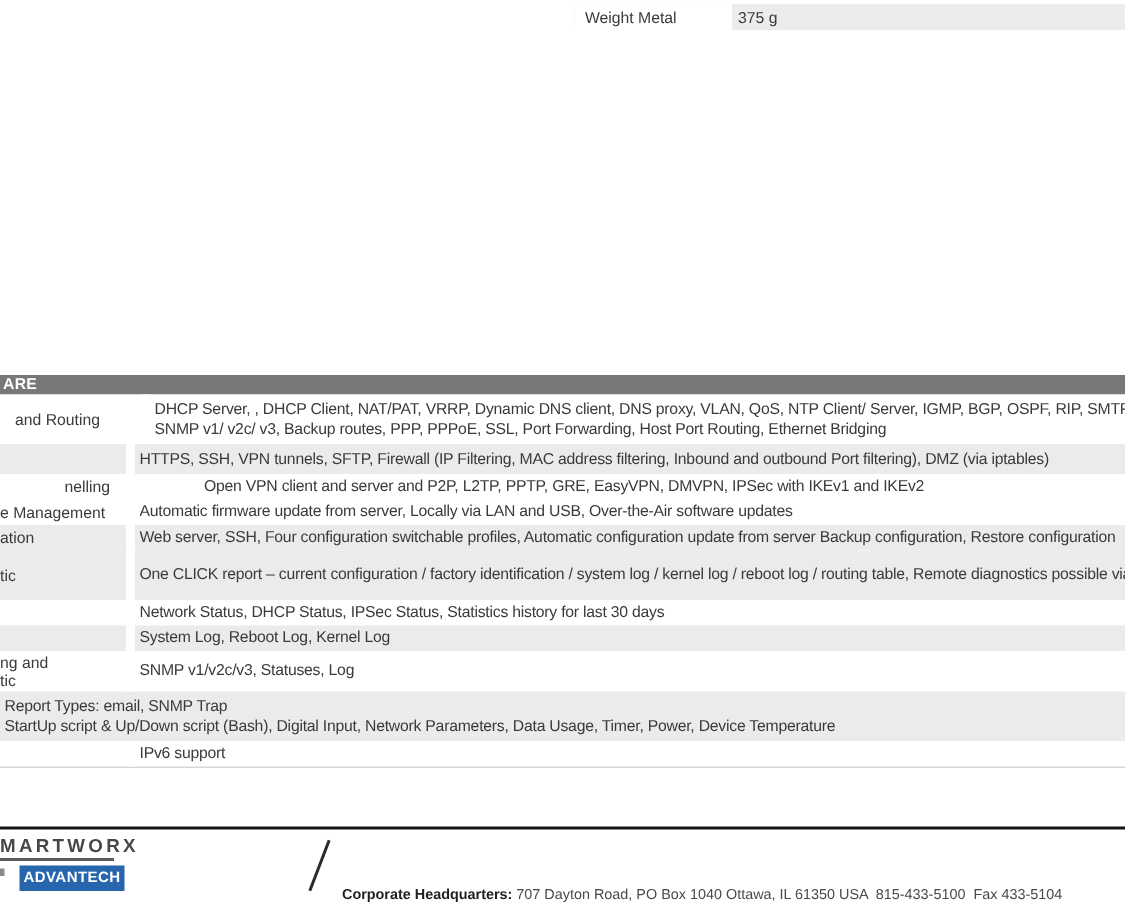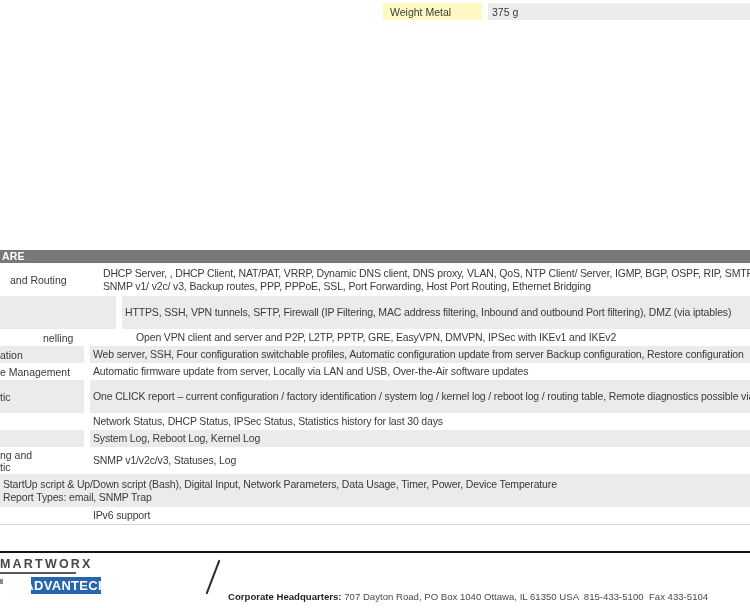--- a/index.html
+++ b/index.html
@@ -3,21 +3,21 @@
 <meta charset="utf-8">
 <style>
   html,body{margin:0;padding:0;background:#fff;}
   .page{position:relative;width:750px;height:608px;background:#ffffff;overflow:hidden;
         font-family:"Liberation Sans","DejaVu Sans",sans-serif;color:#3a3a3a;}
 
   
   .top-table{position:absolute;left:383px;top:3px;right:0;}
   .tt-row{display:flex;height:17px;background:#ececec;}
   .tt-label{width:92px;border-right:6px solid #fff;display:flex;align-items:center;
-            padding-left:7px;font-size:10.5px;background:#fef9c3;text-align:right;}
+            padding-left:7px;font-size:10.5px;background:#ffffff;text-align:right;}
   .tt-value{flex:1;display:flex;align-items:center;padding-left:4px;font-size:10.5px;background:#ececec;}
 
   
   .sw{position:absolute;left:0;top:250px;right:0;}
   .sw-header{height:13px;background:#787878;color:#ffffff;font-size:10.5px;font-weight:bold;
              line-height:13px;padding-left:2px;letter-spacing:.2px;}
   .sw-row{display:flex;background:#ffffff;}
   .sw-row.shaded{background:#ebebeb;}
   .sw-label{width:84px;border-right:6px solid #fff;display:flex;flex-direction:column;
             justify-content:center;font-size:10.5px;line-height:12px;color:#3a3a3a;}
@@ -25,23 +25,23 @@
             padding-left:3px;font-size:10.5px;line-height:13px;letter-spacing:-0.15px;color:#3a3a3a;}
   .sw-value .vline{white-space:nowrap;overflow:hidden;}
   .sw-bottom{height:1px;background:#d6d6d6;}
 
   
   .footer-rule{position:absolute;left:0;top:551px;width:750px;height:2px;background:#151515;}
   .wordmark{position:absolute;left:0;top:557px;font-size:12.5px;font-weight:600;
             letter-spacing:2.2px;color:#474747;}
   .brand-rule{position:absolute;left:0;top:572px;width:76px;height:2px;background:#5a5a5a;}
   .brand-frag{position:absolute;left:0;top:579px;width:3px;height:5px;background:#8a8a8a;}
-  .adv-box{position:absolute;left:31px;top:577px;width:70px;height:17px;display:flex;
+  .adv-box{position:absolute;left:13px;top:577px;width:70px;height:17px;display:flex;
            align-items:center;justify-content:center;color:#fff;font-weight:bold;
-           font-size:13px;letter-spacing:.3px;}
+           font-size:10px;letter-spacing:.3px;}
   .emails{position:absolute;left:90px;top:564px;font-size:10px;line-height:13px;color:#3f3f3f;}
   .slash{position:absolute;left:212px;top:559px;width:2px;height:36px;background:#2b2b2b;
          transform:rotate(21deg);}
   .corp{position:absolute;left:228px;top:564px;font-size:9.6px;line-height:13px;white-space:pre;}
   .corp .lbl{font-weight:bold;color:#1f1f1f;}
   .corp .txt{color:#4a4a4a;}
 </style>
 </head>
 <body>
 
@@ -59,48 +59,48 @@
     <div>
         <div class="sw-row" style="height: 33px;">
           <div class="sw-label" style="padding-left: 10px;">
             <div>and Routing</div>
           </div>
           <div class="sw-value">
             <div class="vline">DHCP Server, , DHCP Client, NAT/PAT, VRRP, Dynamic DNS client, DNS proxy, VLAN, QoS, NTP Client/ Server, IGMP, BGP, OSPF, RIP, SMTP, SMTPS,</div>
             <div class="vline">SNMP v1/ v2c/ v3, Backup routes, PPP, PPPoE, SSL, Port Forwarding, Host Port Routing, Ethernet Bridging</div>
           </div>
         </div>
-        <div class="sw-row shaded" style="height: 33px; padding-left: 32px;">
+        <div class="sw-row shaded" style="height: 20px;">
           <div class="sw-label"></div>
           <div class="sw-value">
             <div class="vline">HTTPS, SSH, VPN tunnels, SFTP, Firewall (IP Filtering, MAC address filtering, Inbound and outbound Port filtering), DMZ (via iptables)</div>
           </div>
         </div>
         <div class="sw-row" style="height: 17px; padding-left: 43px;">
           <div class="sw-label">
             <div>nelling</div>
           </div>
           <div class="sw-value">
             <div class="vline">Open VPN client and server and P2P, L2TP, PPTP, GRE, EasyVPN, DMVPN, IPSec with IKEv1 and IKEv2</div>
           </div>
         </div>
+        <div class="sw-row" style="height: 17px;">
+          <div class="sw-label">
+            <div>e Management</div>
+          </div>
+          <div class="sw-value">
+            <div class="vline">Automatic firmware update from server, Locally via LAN and USB, Over-the-Air software updates</div>
+          </div>
+        </div>
         <div class="sw-row shaded" style="height: 17px;">
           <div class="sw-label">
             <div>ation</div>
           </div>
           <div class="sw-value">
             <div class="vline">Web server, SSH, Four configuration switchable profiles, Automatic configuration update from server Backup configuration, Restore configuration</div>
-          </div>
-        </div>
-        <div class="sw-row" style="height: 17px;">
-          <div class="sw-label">
-            <div>e Management</div>
-          </div>
-          <div class="sw-value">
-            <div class="vline">Automatic firmware update from server, Locally via LAN and USB, Over-the-Air software updates</div>
           </div>
         </div>
         <div class="sw-row shaded" style="height: 33px;">
           <div class="sw-label">
             <div>tic</div>
           </div>
           <div class="sw-value">
             <div class="vline">One CLICK report – current configuration / factory identification / system log / kernel log / reboot log / routing table, Remote diagnostics possible via</div>
           </div>
         </div>
@@ -120,22 +120,22 @@
           <div class="sw-label">
             <div>ng and</div>
             <div>tic</div>
           </div>
           <div class="sw-value">
             <div class="vline">SNMP v1/v2c/v3, Statuses, Log</div>
           </div>
         </div>
         <div class="sw-row shaded" style="height: 33px;">
           <div class="sw-value">
+            <div class="vline">Report Types: email, SNMP Trap</div>
             <div class="vline">StartUp script &amp; Up/Down script (Bash), Digital Input, Network Parameters, Data Usage, Timer, Power, Device Temperature</div>
-            <div class="vline">Report Types: email, SNMP Trap</div>
           </div>
         </div>
         <div class="sw-row" style="height: 17px;">
           <div class="sw-label"></div>
           <div class="sw-value">
             <div class="vline">IPv6 support</div>
           </div>
         </div>
       </div>
     <div class="sw-bottom"></div>

